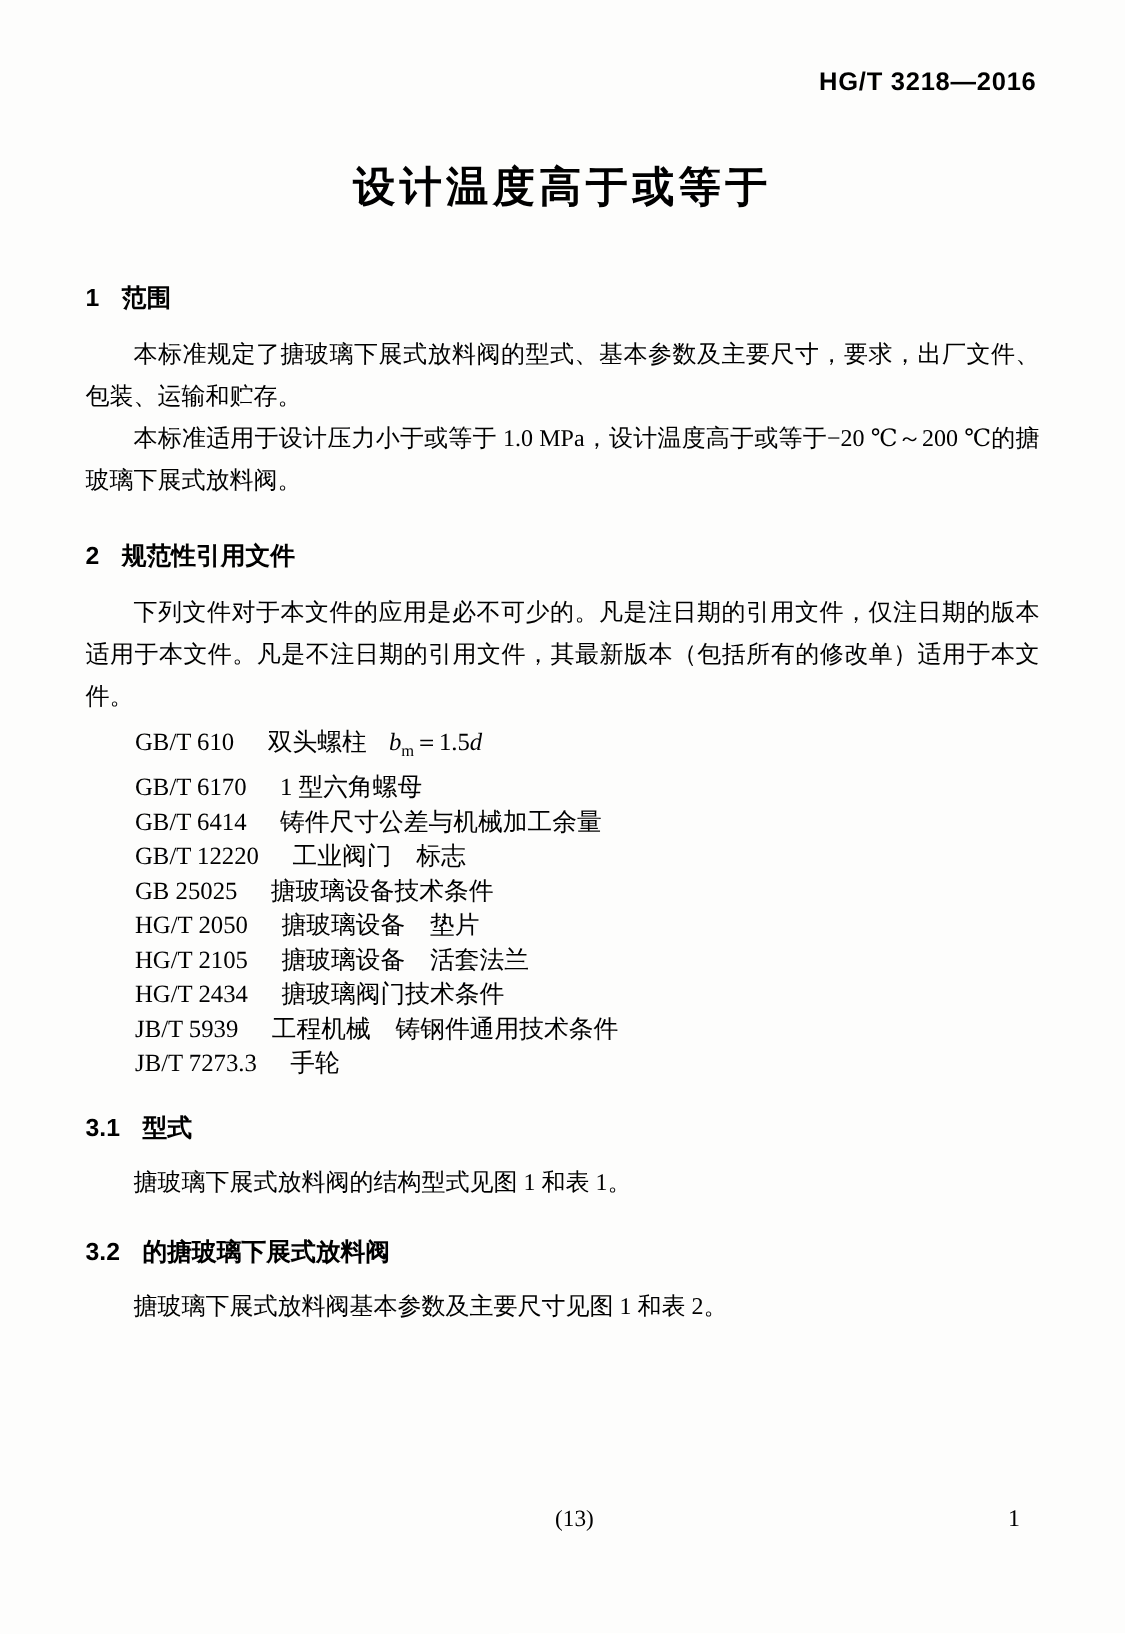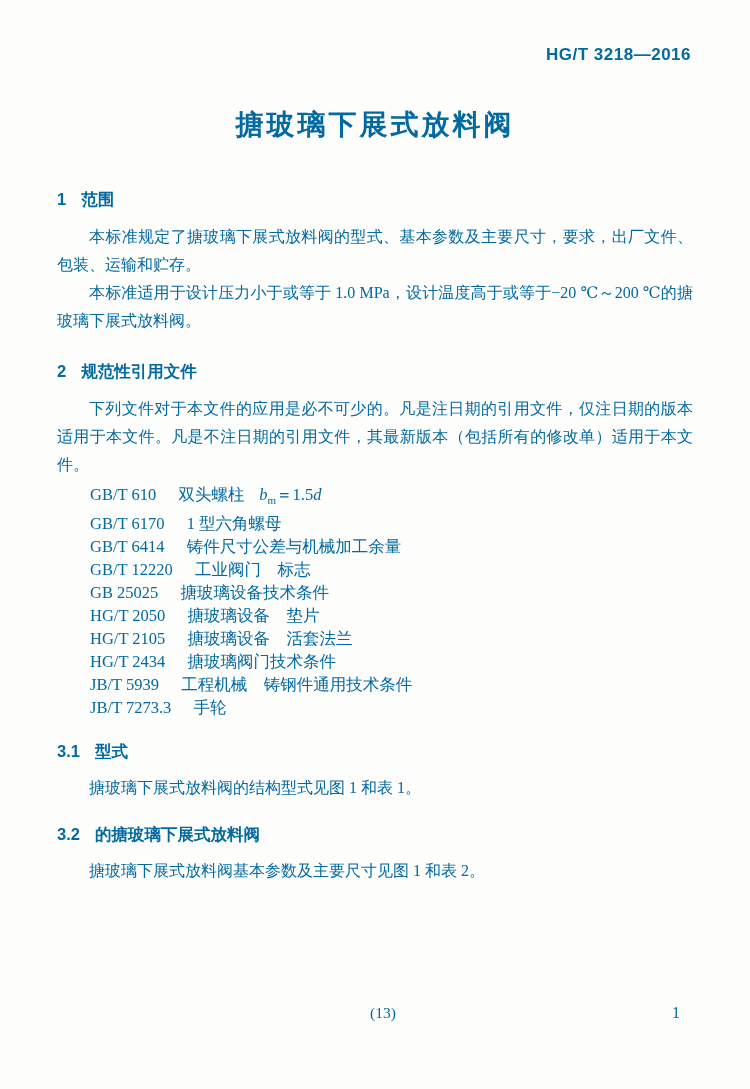--- a/index.html
+++ b/index.html
@@ -6,21 +6,21 @@
     margin: 0;
     padding: 0;
     background: #ffffff;
   }
   .page {
     position: relative;
     width: 750px;
     height: 1089px;
     margin: 0 auto;
     background: #fdfdfc;
-    color: #0369a1;
+    color: #000000;
     font-family: "Liberation Serif", "DejaVu Serif", serif;
     overflow: hidden;
   }
   .content {
     padding: 0 57px;
   }
   .doc-header {
     padding-top: 45px;
     text-align: right;
     font-family: "Liberation Sans", "DejaVu Sans", sans-serif;
@@ -106,21 +106,21 @@
   }
 </style>
 </head>
 <body>
 
 <div class="page">
   <div class="content">
 
     <div class="doc-header">HG/T 3218—2016</div>
 
-    <div class="doc-title">搪玻璃下展式放料阀</div>
+    <div class="doc-title">设计温度高于或等于</div>
 
     <div class="section-heading h-l1">
       <span class="num">1</span><span>范围</span>
     </div>
     <p class="para para-first">本标准规定了搪玻璃下展式放料阀的型式、基本参数及主要尺寸，要求，出厂文件、包装、运输和贮存。</p>
     <p class="para">本标准适用于设计压力小于或等于 1.0 MPa，设计温度高于或等于−20 ℃～200 ℃的搪玻璃下展式放料阀。</p>
 
     <div class="section-heading h-l2">
       <span class="num">2</span><span>规范性引用文件</span>
     </div>

